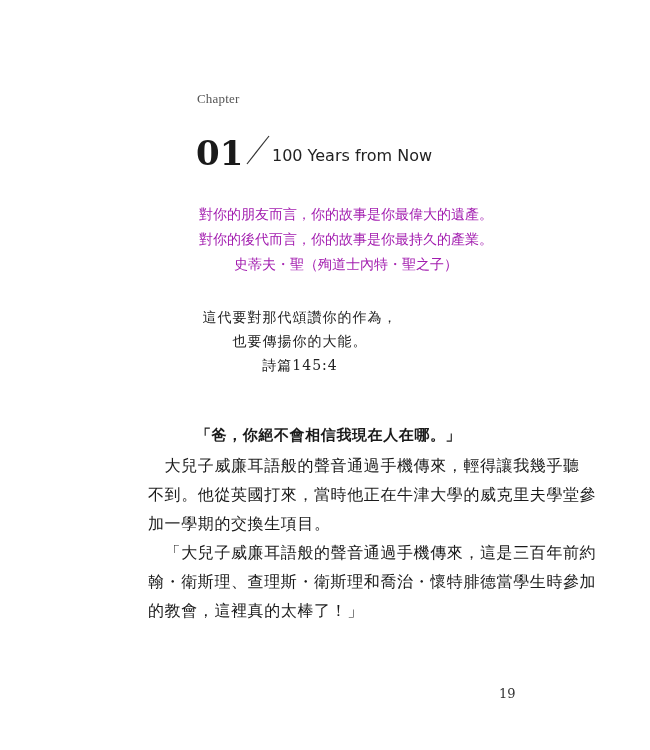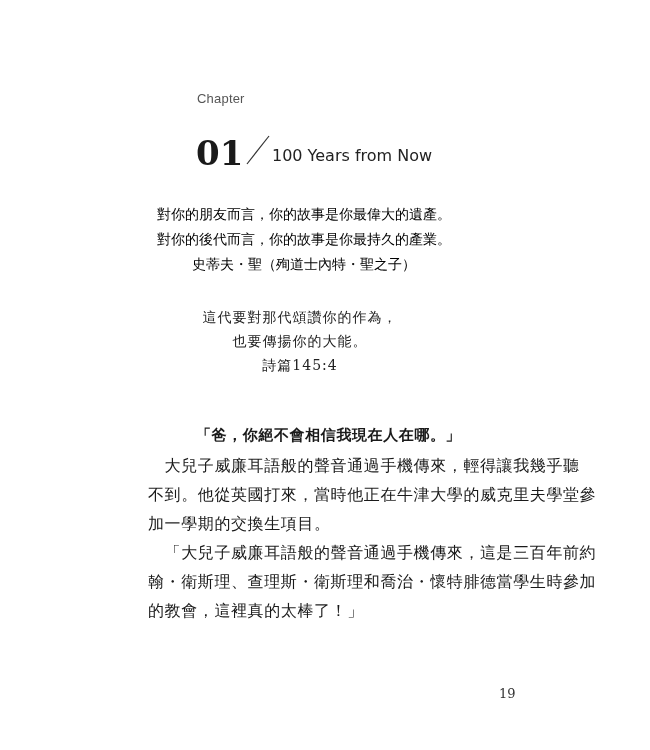--- a/index.html
+++ b/index.html
@@ -2,21 +2,21 @@
 <html><head>
 <meta charset="utf-8">
 <style>
   html, body { margin: 0; padding: 0; }
   body {
     width: 650px; height: 750px; background: #ffffff; position: relative; overflow: hidden;
     font-family: "DejaVu Serif", serif; color: #1a1a1a;
   }
   .abs { position: absolute; }
   .chapter-label {
-    left: 197px; top: 91px; font-family: Liberation Sans, sans-serif; font-size: 13px; color: #555;
+    left: 197px; top: 91px; font-family: Liberation Serif, serif; font-size: 13px; color: #555;
     letter-spacing: 0.2px;
   }
   .title-row {
     left: 196px; top: 104px; display: flex; align-items: flex-start; white-space: nowrap; margin-top: 30px;
   }
   .chapter-num {
     font-family: "DejaVu Serif", serif; font-weight: bold; font-size: 34px; color: #1a1a1a; line-height: 38px;
   }
   .slash {
     display: inline-block; width: 26px; height: 32px; position: relative; margin: 0 4px 2px 2px;
@@ -26,21 +26,21 @@
     font-family: "DejaVu Serif", serif; font-weight: bold; font-size: 28px; color: #1a1a1a; line-height: 38px;
     letter-spacing: 1px;
   }
   .subtitle {
     left: 0; width: 648px; top: 146px; text-align: center;
     font-family: "DejaVu Sans", sans-serif; font-size: 16px; color: #222;
   }
   .subtitle span { position: relative; left: 28px; }
   .epigraph {
     left: 0; width: 598px; top: 202px; text-align: center;
-    font-family: "DejaVu Sans", sans-serif; font-size: 14px; color: #000000; line-height: 25px;
+    font-family: "DejaVu Sans", sans-serif; font-size: 14px; color: #a21caf; line-height: 25px; padding-left: 42px;
   }
   .epigraph div { position: relative; left: 5px; }
   .psalm {
     left: 0; width: 600px; top: 305px; text-align: center;
     font-family: "DejaVu Serif", serif; font-size: 14px; color: #222; line-height: 24px;
     letter-spacing: 1px;
   }
   .psalm div { position: relative; left: 0px; }
   .body-text {
     left: 148px; top: 420px; width: 400px;

